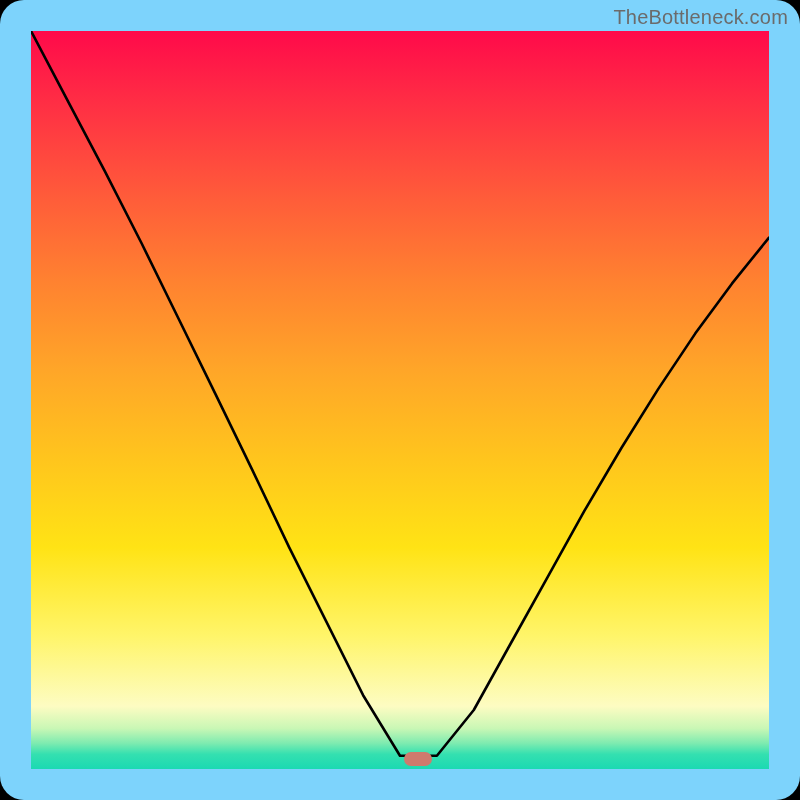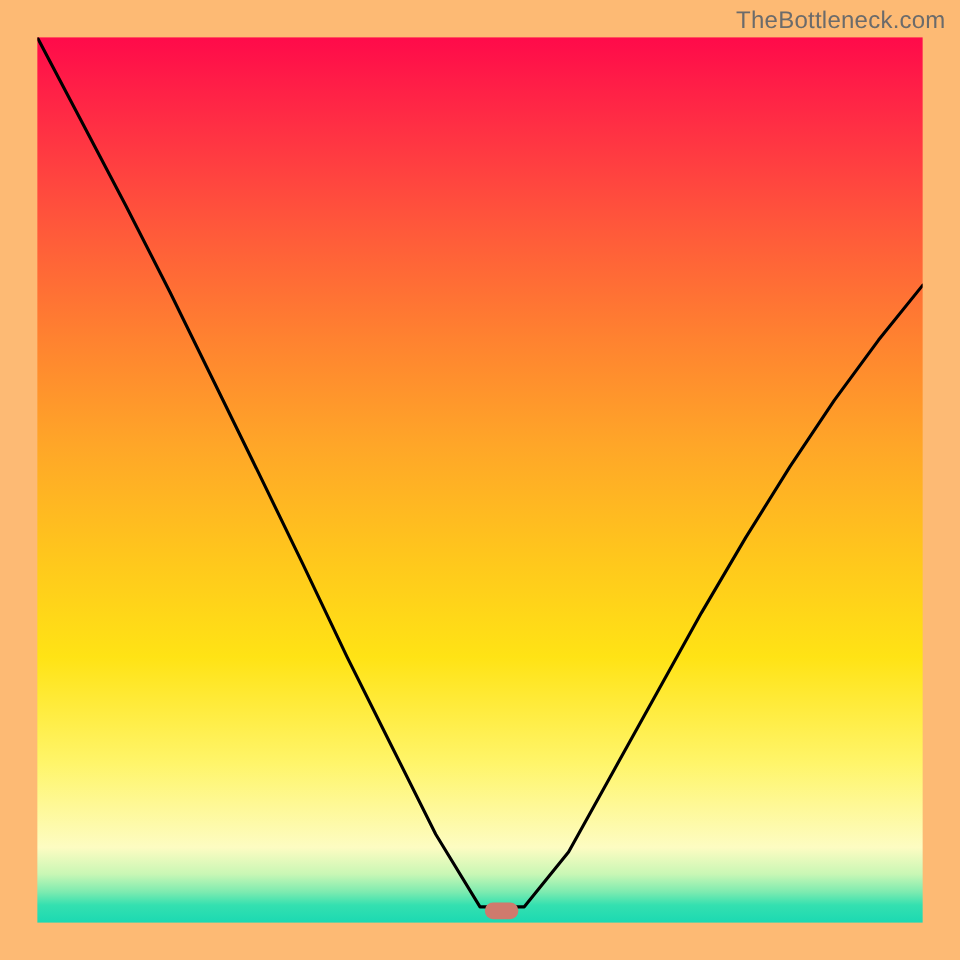--- a/index.html
+++ b/index.html
@@ -8,21 +8,22 @@
     width: 800px;
     height: 800px;
     background: #000;
     overflow: hidden;
     font-family: Arial, Helvetica, sans-serif;
   }
   .stage {
     position: relative;
     width: 800px;
     height: 800px;
-    background: #fdba74;
+    background: #7dd3fc;
+    border-radius: 24px;
   }
   .plot-area {
     position: absolute;
     left: 31px;
     top: 31px;
     width: 738px;
     height: 738px;
     overflow: hidden;
   }
   .gradient {

